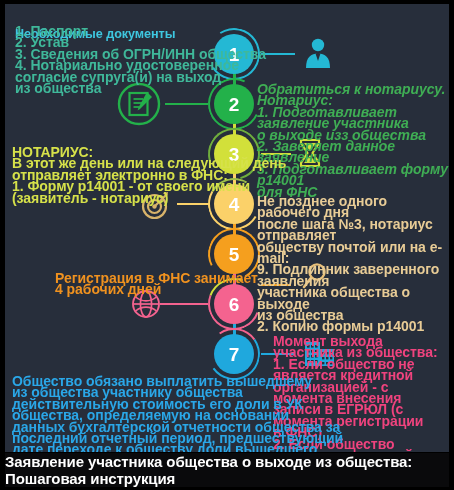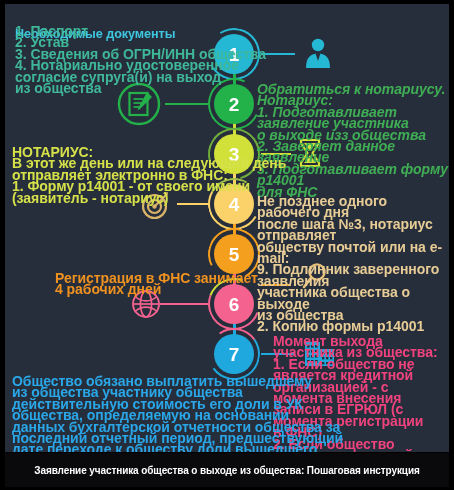--- a/index.html
+++ b/index.html
@@ -42,21 +42,21 @@
   }
   .txt.head{font-size:12.6px;line-height:15px;}
   
   .icon{position:absolute;z-index:6;}
   
   #footer{
     position:absolute;left:5px;bottom:3px;width:444px;height:34px;
     background:#0a0a0c;display:flex;align-items:center;justify-content:center;
   }
   #footer span{
-    color:#ffffff;font-weight:bold;font-size:10px;letter-spacing:-0.1px;
+    color:#ffffff;font-weight:bold;font-size:15px;letter-spacing:-0.1px;
   }
 </style>
 </head>
 <body>
 
 <div id="frame">
   <div id="stage">
 
     <div class="spine" style="left:228px;top:66px;height:50px;background:#23b14a;"></div>
     <div class="spine" style="left:228px;top:118px;height:48px;background:#d2e03a;"></div>

